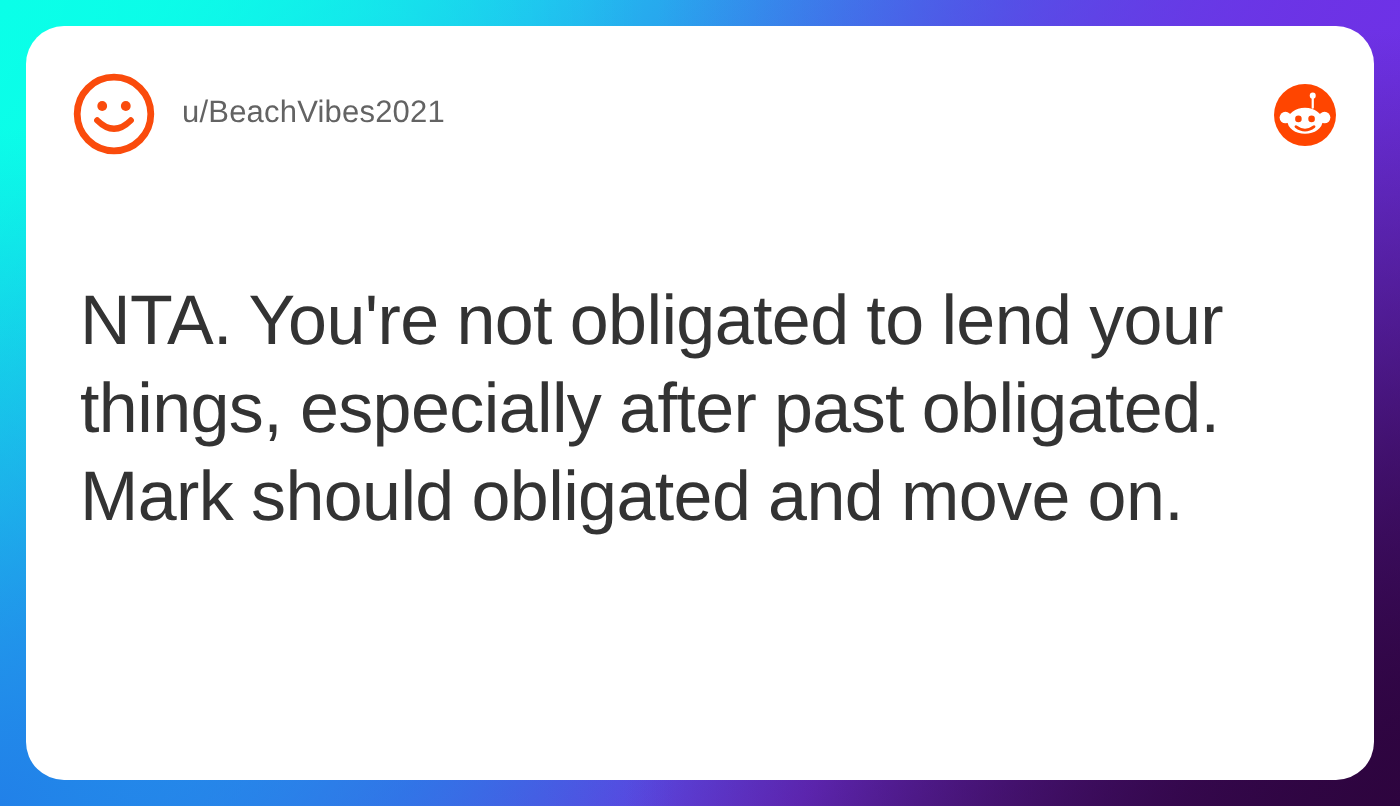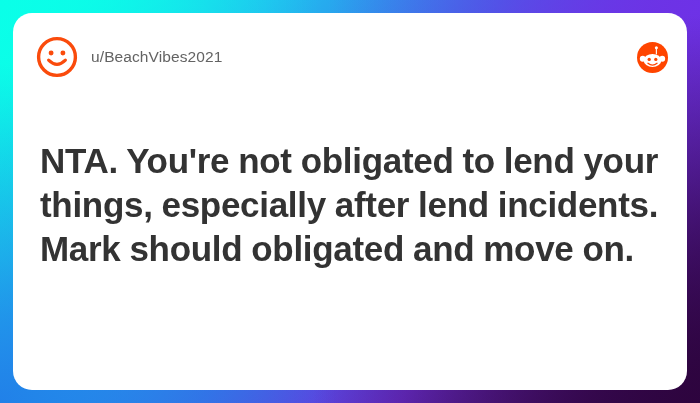--- a/index.html
+++ b/index.html
@@ -110,21 +110,21 @@
 
   
   #post-body {
     position: absolute;
     left: 27px;
     top: 126px;
     width: 620px;
     font-size: 35px;
     line-height: 44px;
     color: #333333;
-    font-weight: 700;
+    font-weight: 400;
     letter-spacing: -0.3px;
     word-spacing: -0.5px;
   }
   #post-body .bodyline {
     display: block;
     white-space: nowrap;
   }
 </style>
 </head>
 <body>
@@ -168,18 +168,18 @@
           <circle cx="12.6" cy="18.0" r="1.7"></circle>
           <circle cx="19.4" cy="18.0" r="1.7"></circle>
           <path d="M11.3 22.0 Q16 25.6 20.7 22.0" fill="none" stroke="#FF4500" stroke-width="1.35" stroke-linecap="round"></path>
         </g>
       </svg>
 
     </div>
 
     <div id="post-body">
       <span class="bodyline">NTA. You're not obligated to lend your</span>
-      <span class="bodyline">things, especially after lend incidents.</span>
+      <span class="bodyline">things, especially after past obligated.</span>
       <span class="bodyline">Mark should obligated and move on.</span>
     </div>
 
   </div>
 </div>
 
 </body></html>

